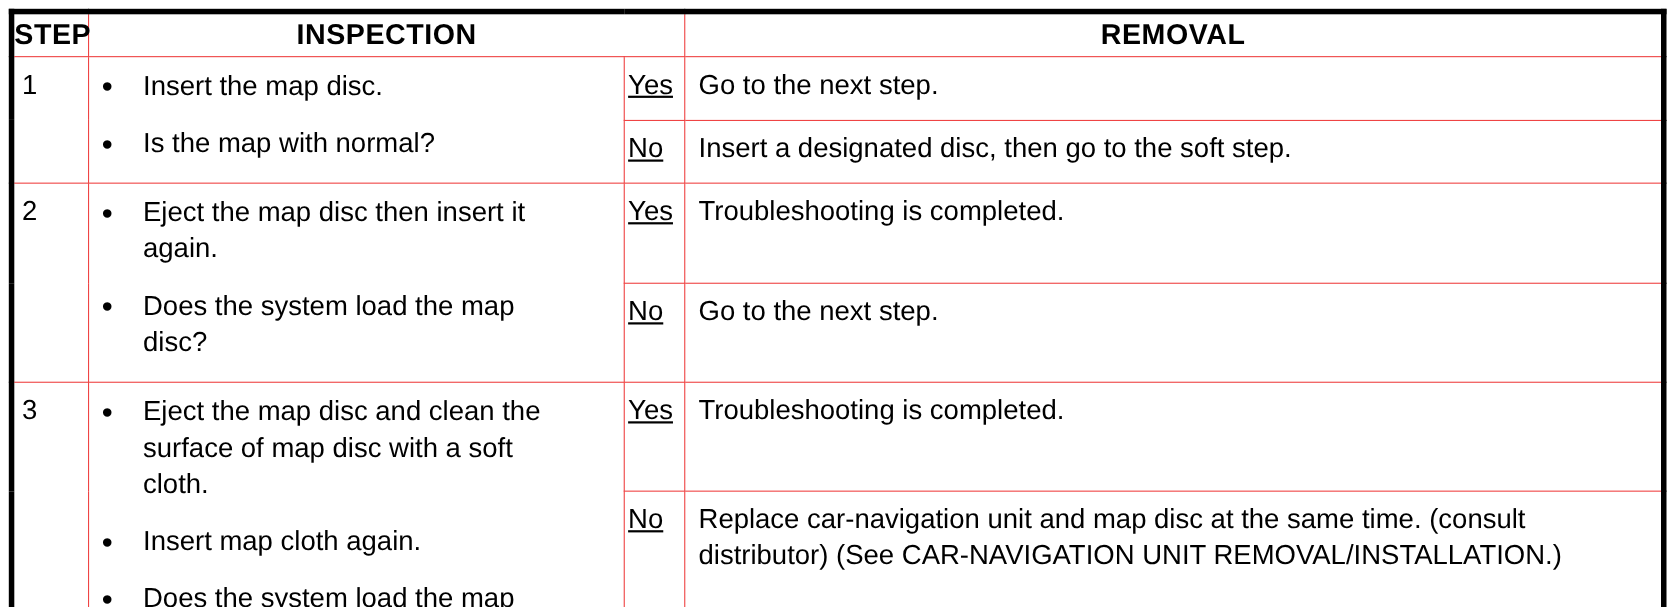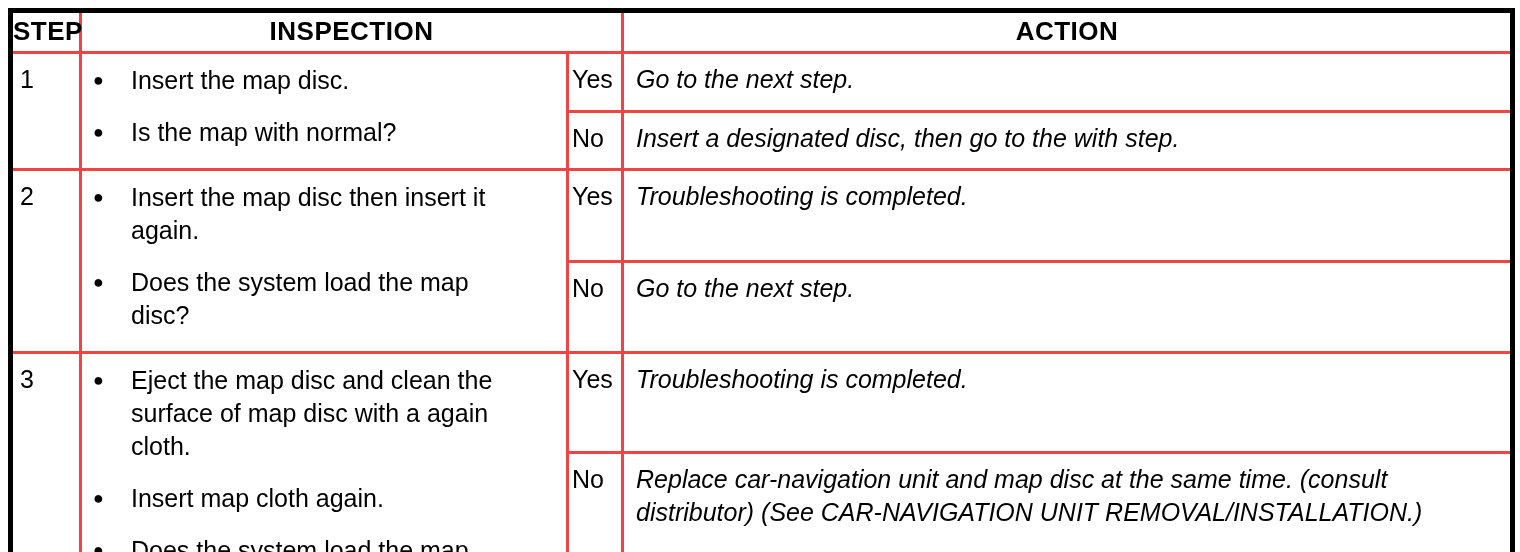--- a/index.html
+++ b/index.html
@@ -13,21 +13,21 @@
     color: #000000;
   }
   table.ts-table {
     border-collapse: collapse;
     table-layout: fixed;
     width: 1502px;
     margin: 8px 0 0 8px;
     border: 5px solid #000;
   }
   .ts-table th, .ts-table td {
-    border: 3px solid #ef4444;
+    border: 1px solid #ef4444;
     padding: 0;
     vertical-align: top;
     color: #000;
     margin-top: 48px;
   }
   .ts-table th {
     font-size: 26px;
     font-weight: bold;
     text-align: center;
     vertical-align: middle;
@@ -61,71 +61,71 @@
     width: 38px;
     padding-left: 3px;
     font-size: 18px;
     line-height: 33px;
   }
   .insp-text {
     white-space: pre-line;
   }
   td.yn-cell {
     padding: 9px 0 0 3px;
+    text-decoration: underline;
   }
   td.action-cell {
     padding: 9px 6px 0 12px;
     white-space: pre-line;
-    font-style: italic;
   }
 </style>
 </head>
 <body>
 
 <table class="ts-table">
   <colgroup>
     <col style="width:70px">
     <col style="width:487px">
     <col style="width:55px">
     <col style="width:890px">
   </colgroup>
 
   <tbody>
       <tr class="header-row">
     <th>STEP</th>
     <th colspan="2">INSPECTION</th>
-    <th>ACTION</th>
+    <th>REMOVAL</th>
   </tr>
 
   <tr class="r1y">
     <td rowspan="2" class="step-cell">1</td>
     <td rowspan="2" class="insp-cell">
       <div class="insp-item">
         <span class="insp-bullet">●</span>
         <span class="insp-text">Insert the map disc.</span>
       </div>
       <div class="insp-item">
         <span class="insp-bullet">●</span>
         <span class="insp-text">Is the map with normal?</span>
       </div>
     </td>
     <td class="yn-cell">Yes</td>
     <td class="action-cell">Go to the next step.</td>
   </tr>
   <tr class="r1n">
     <td class="yn-cell">No</td>
-    <td class="action-cell">Insert a designated disc, then go to the with step.</td>
+    <td class="action-cell">Insert a designated disc, then go to the soft step.</td>
   </tr>
 
   <tr class="r2y">
     <td rowspan="2" class="step-cell">2</td>
     <td rowspan="2" class="insp-cell">
       <div class="insp-item">
         <span class="insp-bullet">●</span>
-        <span class="insp-text">Insert the map disc then insert it
+        <span class="insp-text">Eject the map disc then insert it
 again.</span>
       </div>
       <div class="insp-item">
         <span class="insp-bullet">●</span>
         <span class="insp-text">Does the system load the map
 disc?</span>
       </div>
     </td>
     <td class="yn-cell">Yes</td>
     <td class="action-cell">Troubleshooting is completed.</td>
@@ -134,21 +134,21 @@
     <td class="yn-cell">No</td>
     <td class="action-cell">Go to the next step.</td>
   </tr>
 
   <tr class="r3y">
     <td rowspan="2" class="step-cell">3</td>
     <td rowspan="2" class="insp-cell">
       <div class="insp-item">
         <span class="insp-bullet">●</span>
         <span class="insp-text">Eject the map disc and clean the
-surface of map disc with a again
+surface of map disc with a soft
 cloth.</span>
       </div>
       <div class="insp-item">
         <span class="insp-bullet">●</span>
         <span class="insp-text">Insert map cloth again.</span>
       </div>
       <div class="insp-item">
         <span class="insp-bullet">●</span>
         <span class="insp-text">Does the system load the map
 disc?</span>

